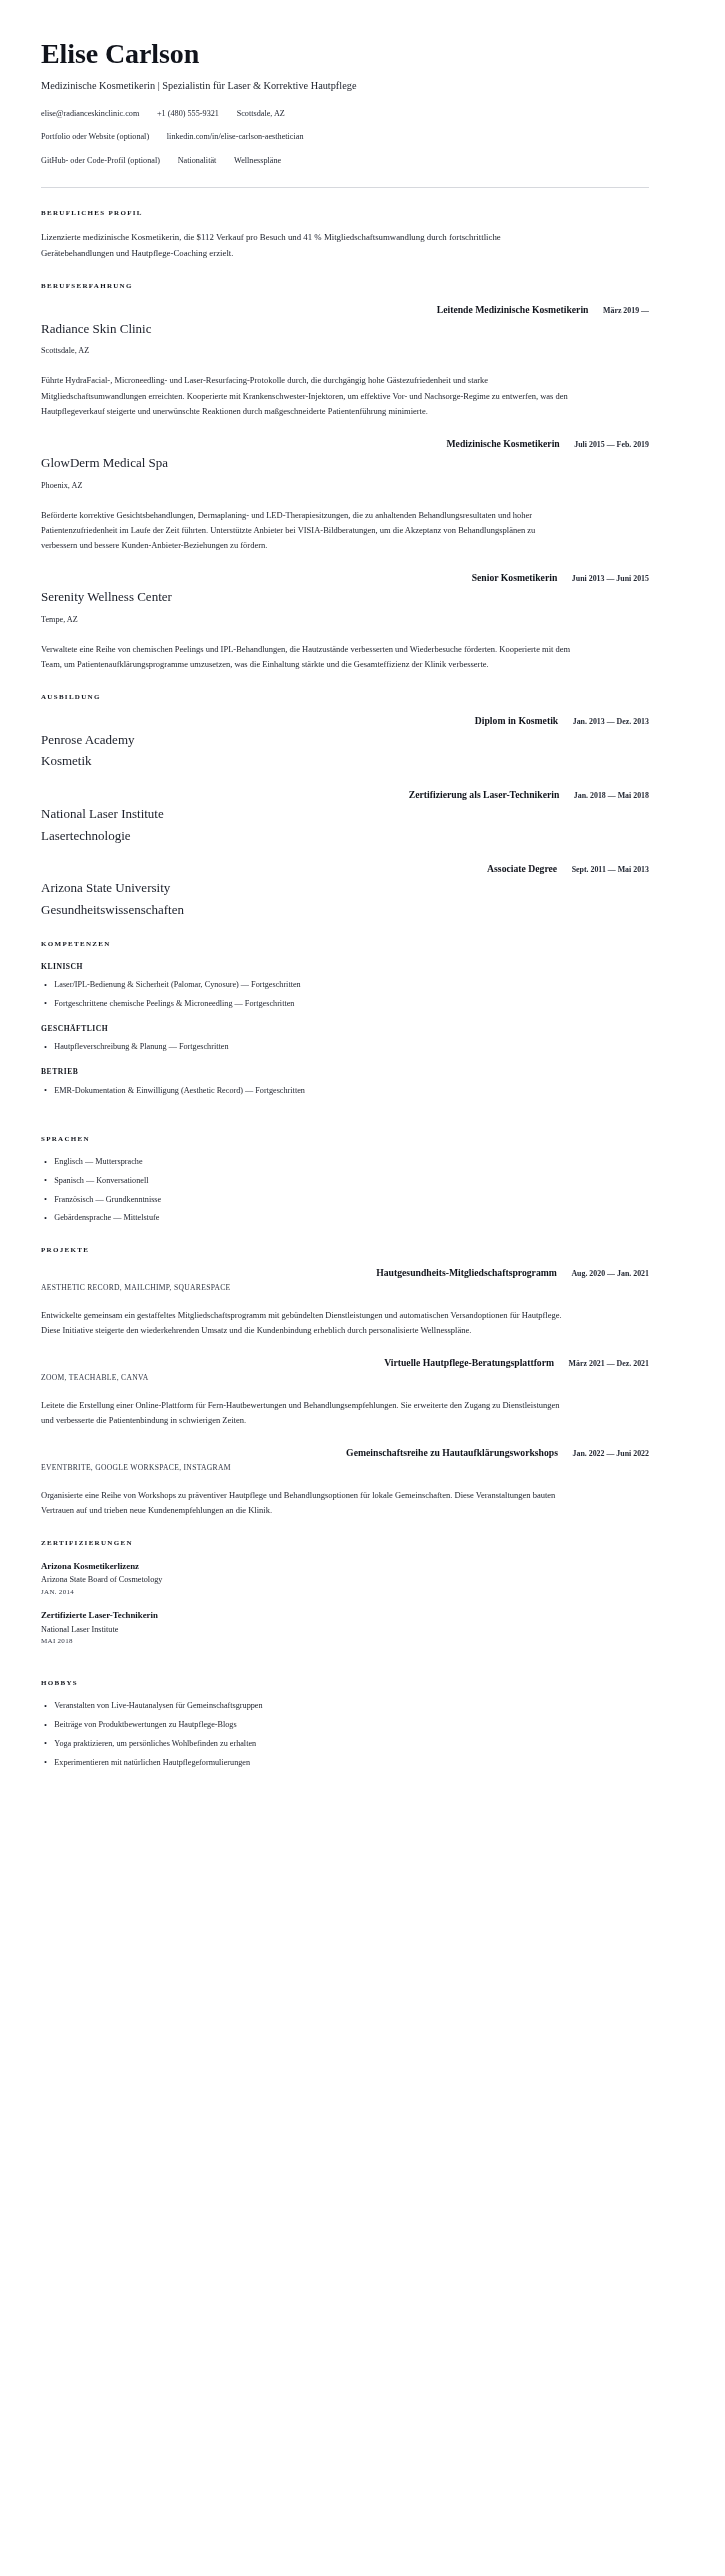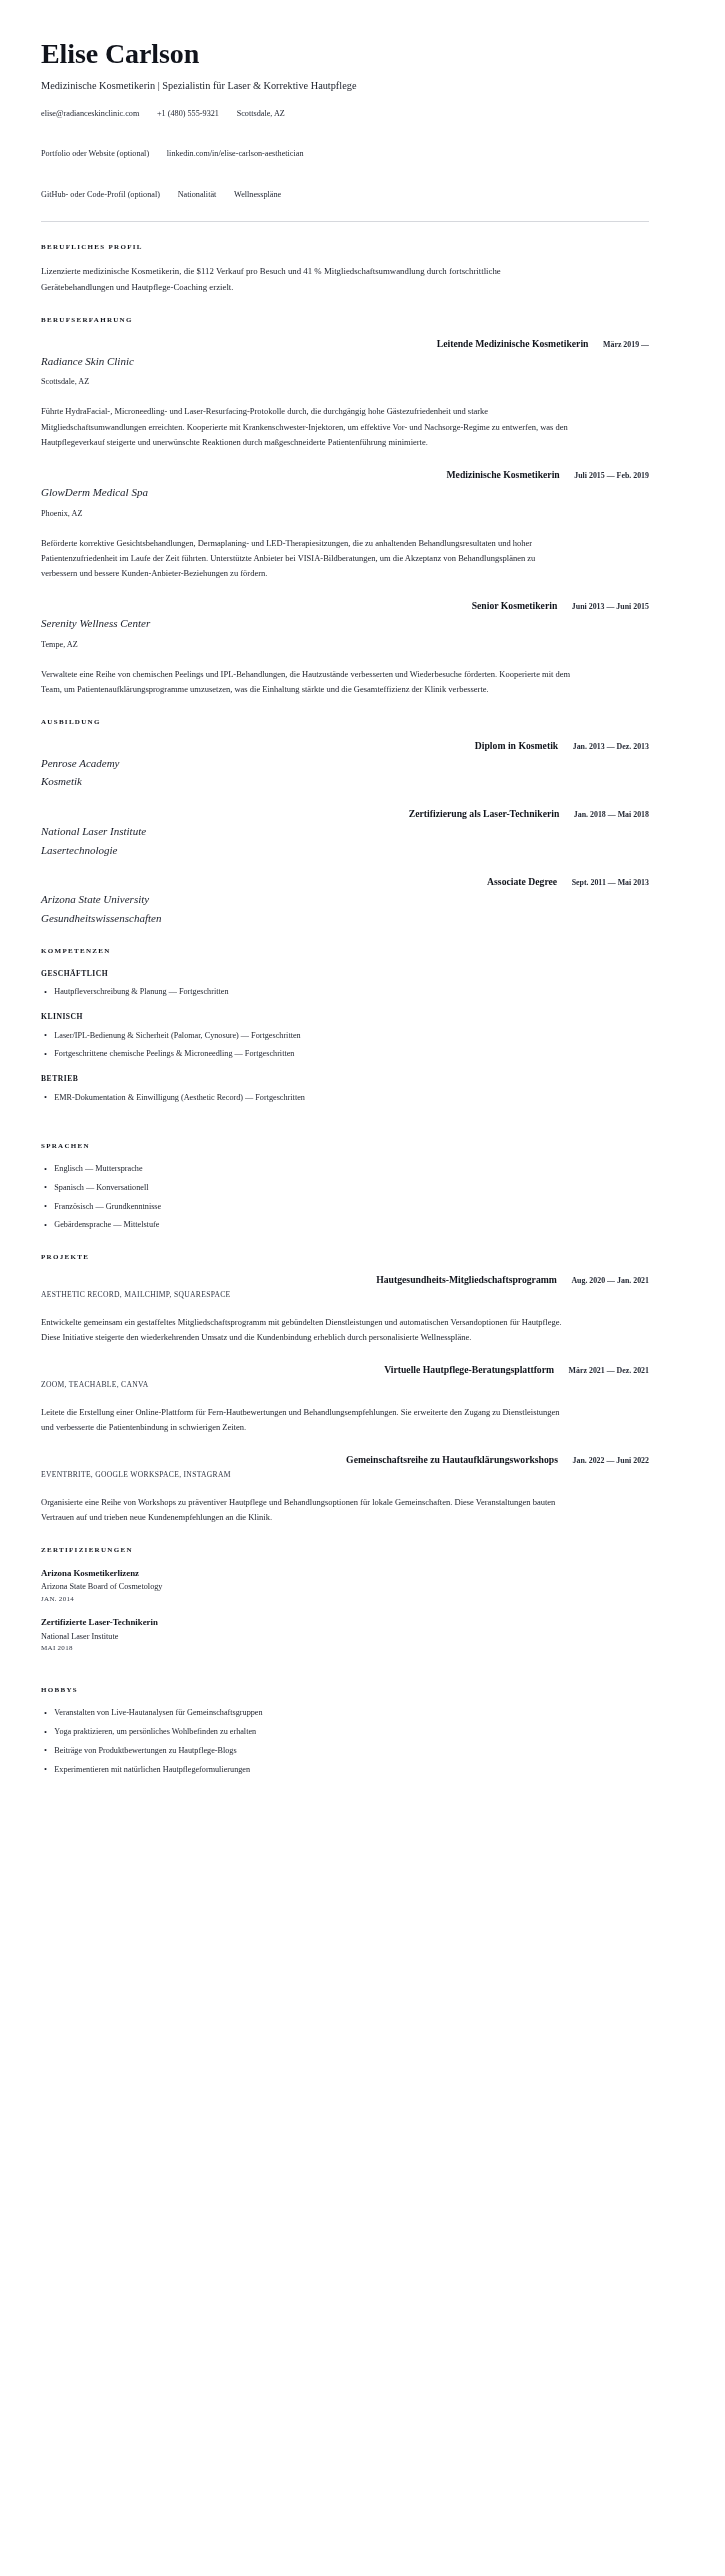--- a/index.html
+++ b/index.html
@@ -37,21 +37,21 @@
     margin: 11px 0 0 0;
     color: #1b1f2a;
   }
   .contact-line {
     font-size: 8.2px;
     line-height: 1.5;
     margin-top: 14.5px;
     color: #222733;
     white-space: nowrap;
   }
-  .contact-line + .contact-line { margin-top: 28px; }
+  .contact-line + .contact-line { margin-top: 11px; }
   .contact-item { display: inline-block; }
   .contact-item + .contact-item { margin-left: 15.7px; }
 
   .rule {
     border: 0;
     border-top: 0.9px solid #d6d8dd;
     margin: 20.6px 0 0 0;
   }
 
   
@@ -99,25 +99,24 @@
   }
   .entry-date {
     font-size: 7.9px;
     font-weight: 700;
     color: #252a36;
     white-space: nowrap;
     flex: 0 0 auto;
     text-align: right;
   }
   .entry-org {
-    font-size: 11px;
+    font-size: 13px;
     line-height: 1.5;
     margin: 2.4px 0 0 0;
     color: #1b1f2a;
-    font-style: italic;
   }
   .entry-meta {
     font-size: 8.2px;
     line-height: 1.5;
     margin: 7.3px 0 0 0;
     color: #1b1f2a;
   }
   .entry-stack {
     font-size: 7.6px;
     letter-spacing: 0.3px;
@@ -280,31 +279,31 @@
       </div>
       <p class="entry-org">Arizona State University</p>
       <p class="entry-org">Gesundheitswissenschaften</p>
     </div>
   </section>
 
   <section class="section">
     <h2 class="section-title">Kompetenzen</h2>
 
     <div class="skill-group">
-      <h3 class="subsection-title">Geschäftlich</h3>
-      <ul class="bullets">
-        <li>Hautpfleverschreibung &amp; Planung — Fortgeschritten</li>
-      </ul>
-    </div>
-
-    <div class="skill-group">
       <h3 class="subsection-title">Klinisch</h3>
       <ul class="bullets">
         <li>Laser/IPL-Bedienung &amp; Sicherheit (Palomar, Cynosure) — Fortgeschritten</li>
         <li>Fortgeschrittene chemische Peelings &amp; Microneedling — Fortgeschritten</li>
+      </ul>
+    </div>
+
+    <div class="skill-group">
+      <h3 class="subsection-title">Geschäftlich</h3>
+      <ul class="bullets">
+        <li>Hautpfleverschreibung &amp; Planung — Fortgeschritten</li>
       </ul>
     </div>
 
     <div class="skill-group">
       <h3 class="subsection-title">Betrieb</h3>
       <ul class="bullets">
         <li>EMR-Dokumentation &amp; Einwilligung (Aesthetic Record) — Fortgeschritten</li>
       </ul>
     </div>
   </section>
@@ -367,20 +366,20 @@
       <p class="cert-date">MAI 2018</p>
     </div>
   </section>
 
   <div class="gap-lg"></div>
 
   <section class="section">
     <h2 class="section-title">Hobbys</h2>
     <ul class="bullets">
       <li>Veranstalten von Live-Hautanalysen für Gemeinschaftsgruppen</li>
+      <li>Beiträge von Produktbewertungen zu Hautpflege-Blogs</li>
       <li>Yoga praktizieren, um persönliches Wohlbefinden zu erhalten</li>
-      <li>Beiträge von Produktbewertungen zu Hautpflege-Blogs</li>
       <li>Experimentieren mit natürlichen Hautpflegeformulierungen</li>
     </ul>
   </section>
 
 </div>
 
 
 </body></html>

